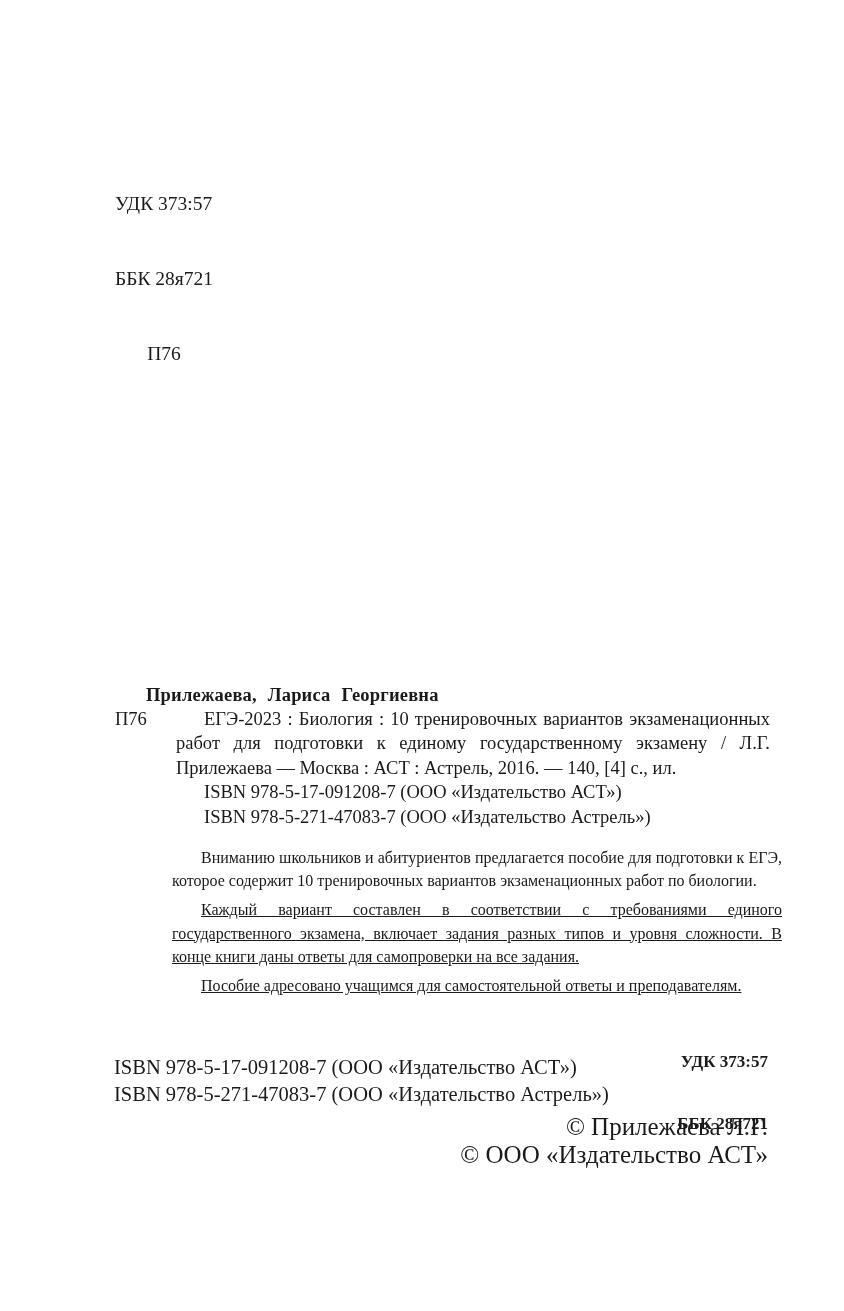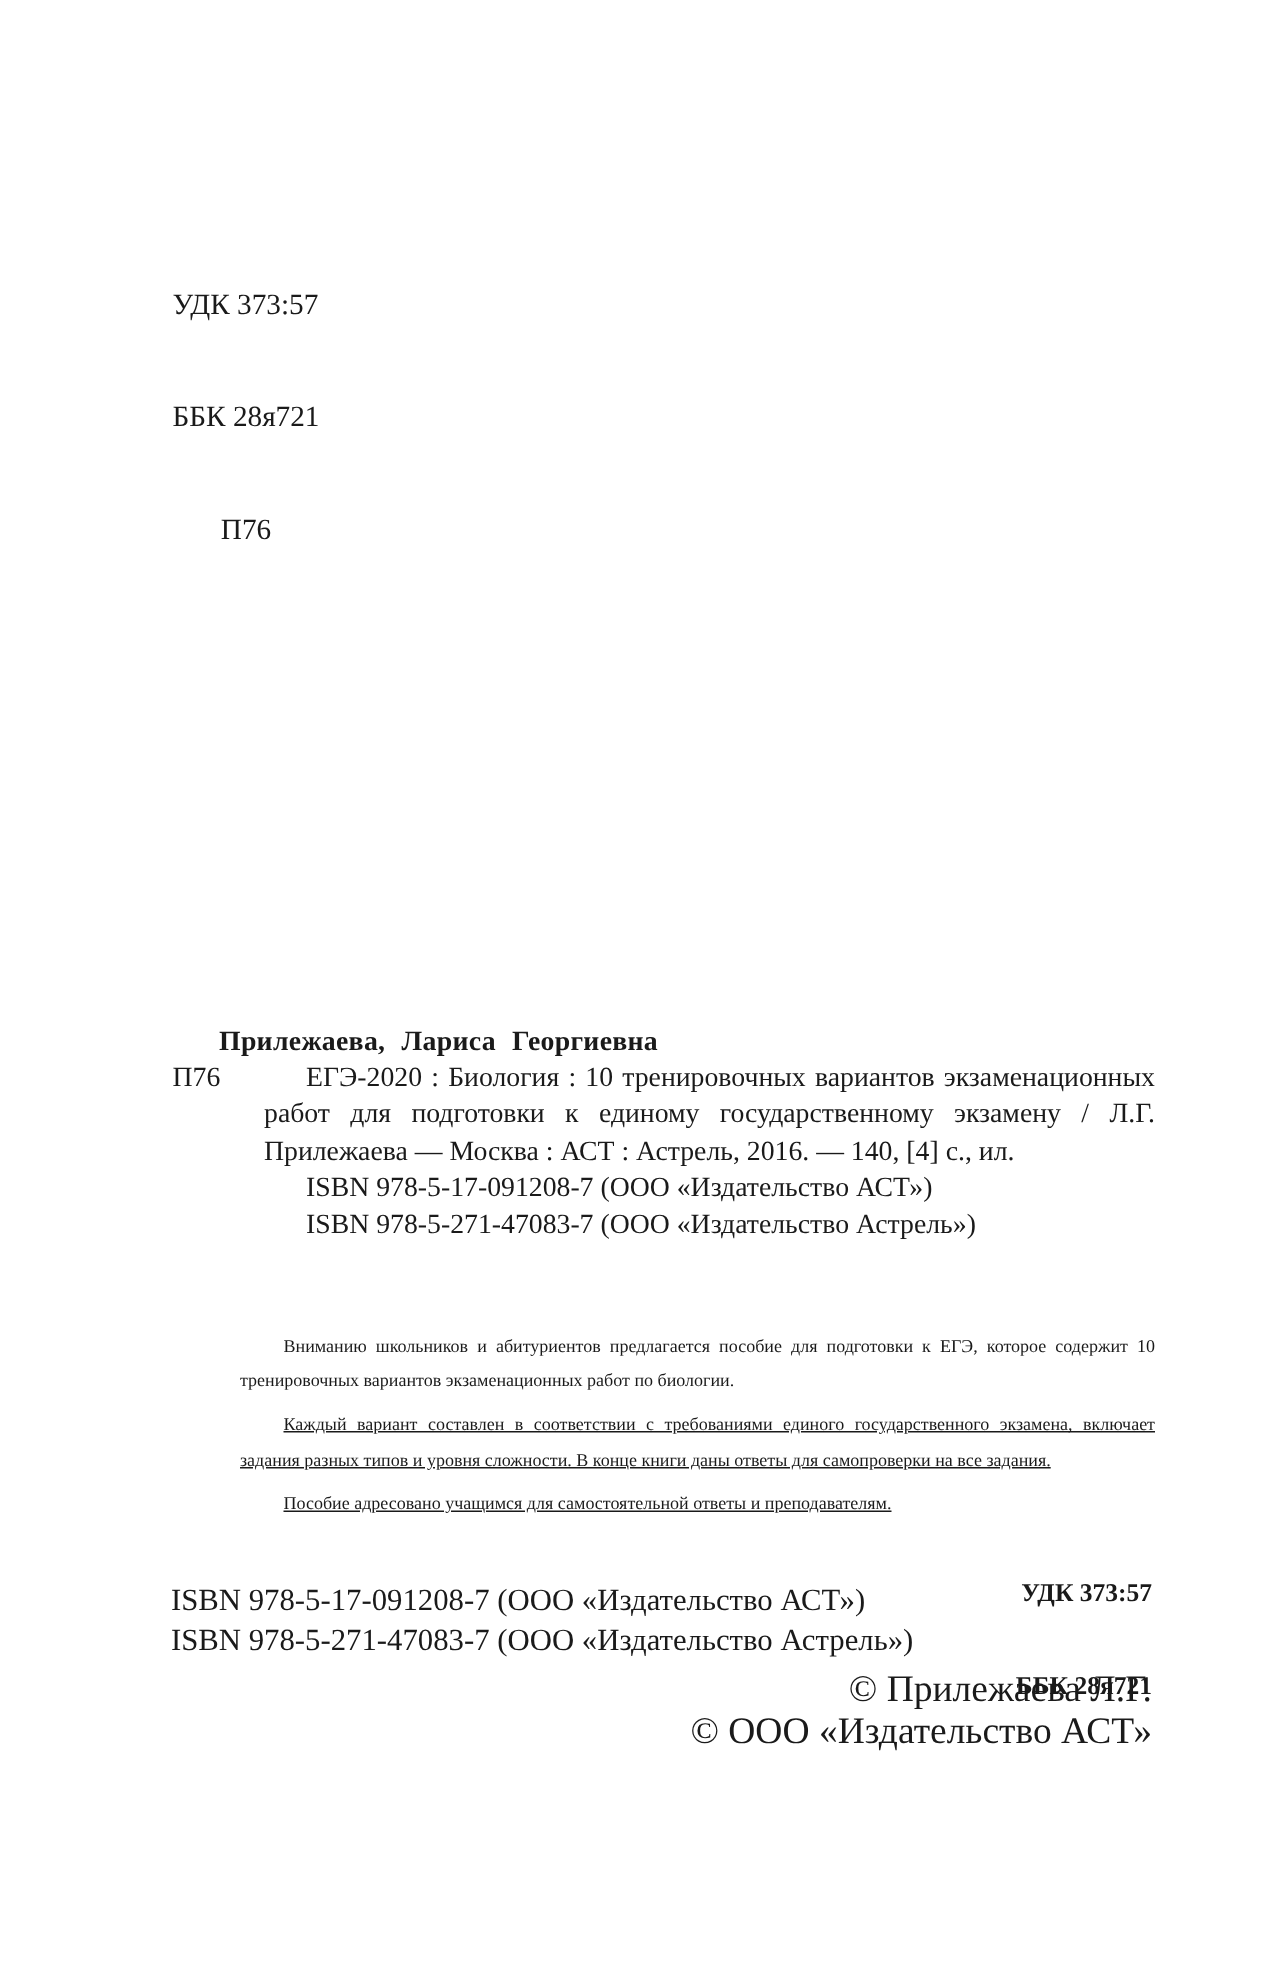--- a/index.html
+++ b/index.html
@@ -71,26 +71,25 @@
   }
   .record-isbns .isbn-line {
     display: block;
     text-indent: 28px;
     white-space: nowrap;
   }
 
   
   .annotation {
     position: absolute;
-    left: 160px;
+    left: 172px;
     top: 846px;
     width: 610px;
-    font-size: 12px;
+    font-size: 16px;
     line-height: 23.2px;
-    margin-top: 40px;
   }
   .annotation p {
     margin: 0;
     text-align: justify;
     text-indent: 29px;
   }
   .annotation p + p {
     margin-top: 6px;
     text-decoration: underline;
   }
@@ -139,21 +138,21 @@
   <div class="udk-header">
     <span class="line">УДК 373:57</span>
     <span class="line">ББК 28я721</span>
     <span class="line centered">П76</span>
   </div>
 
   <div class="record">
     <div class="record-author">Прилежаева,  Лариса  Георгиевна</div>
     <div class="record-body">
       <span class="record-code">П76</span>
-      <div class="record-desc">ЕГЭ-2020 : Биология : 10 тренировочных вариантов экзаменационных работ для подготовки к единому государственному экзамену / Л.Г. Прилежаева — Москва : АСТ : Астрель,  2016.  —  140, [4] с.,  ил.</div>
+      <div class="record-desc">ЕГЭ-2023 : Биология : 10 тренировочных вариантов экзаменационных работ для подготовки к единому государственному экзамену / Л.Г. Прилежаева — Москва : АСТ : Астрель,  2016.  —  140, [4] с.,  ил.</div>
     </div>
     <div class="record-isbns">
       <span class="isbn-line">ISBN 978-5-17-091208-7 (ООО «Издательство АСТ»)</span>
       <span class="isbn-line">ISBN 978-5-271-47083-7 (ООО «Издательство Астрель»)</span>
     </div>
   </div>
 
   <div class="annotation">
     <p>Вниманию школьников и абитуриентов предлагается пособие для подготовки к ЕГЭ, которое содержит 10 тренировочных вариантов экзаменационных работ по биологии.</p>
     <p>Каждый вариант составлен в соответствии с требованиями единого государственного экзамена, включает задания разных типов и уровня сложности. В конце книги даны ответы для самопроверки на все задания.</p>

